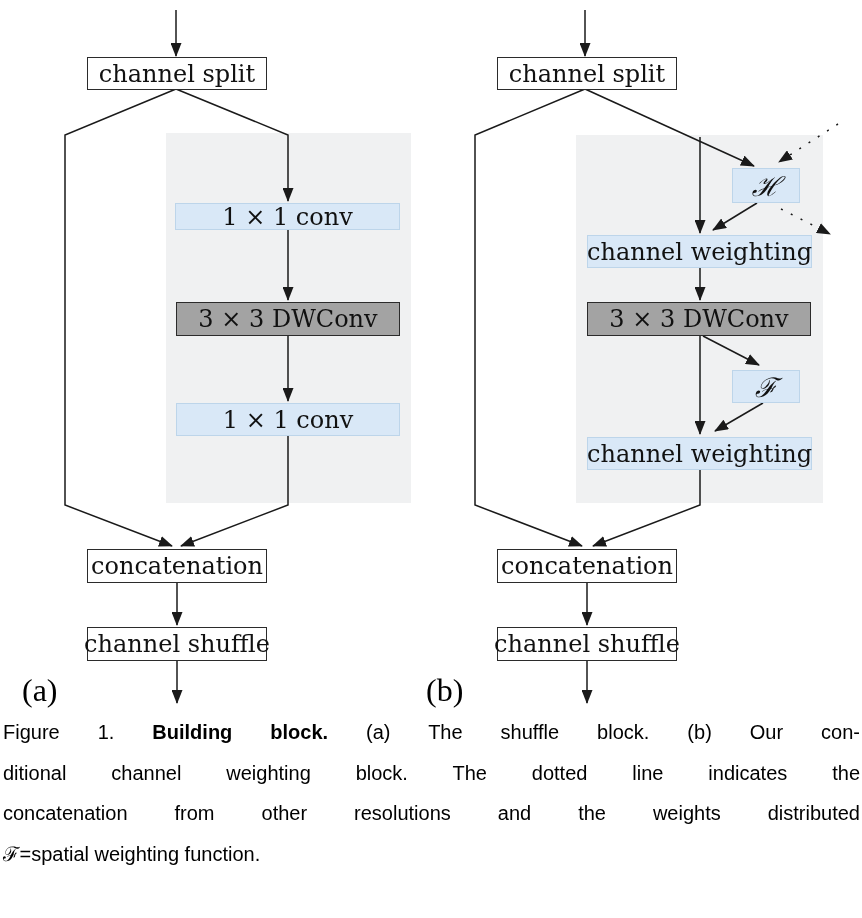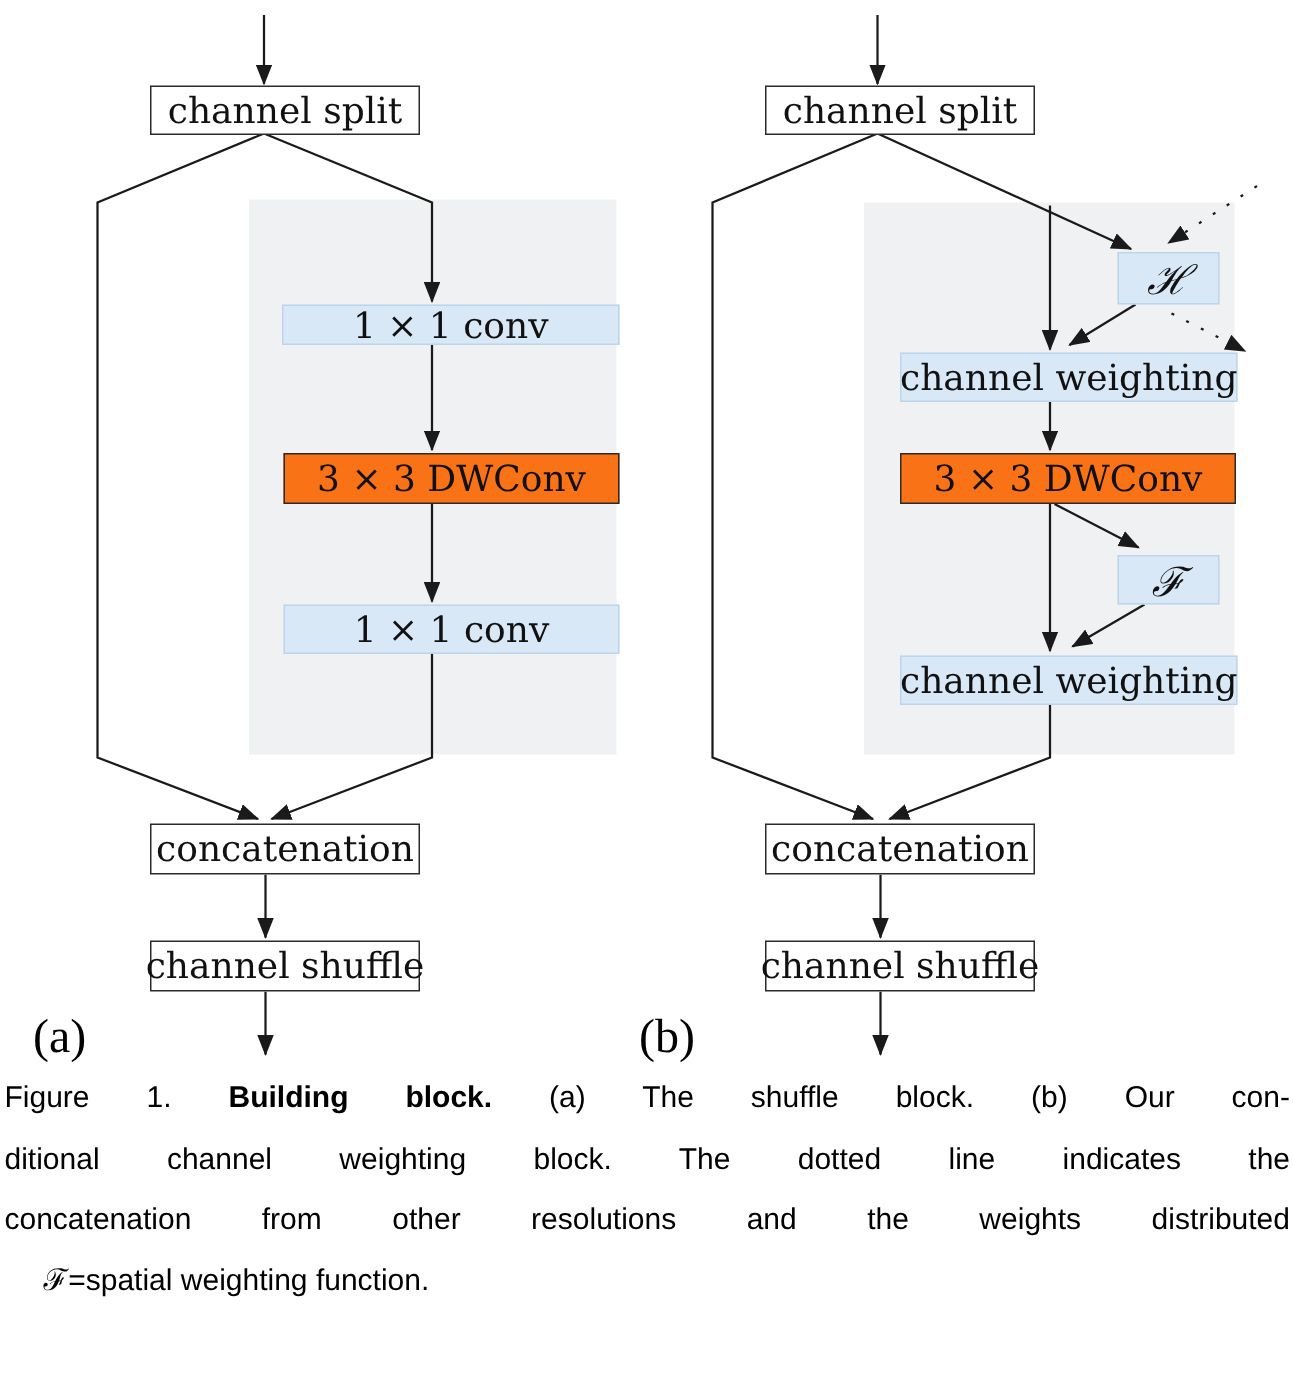--- a/index.html
+++ b/index.html
@@ -1,30 +1,30 @@
 <!DOCTYPE html>
 <html><head>
 <meta charset="utf-8">
 <style>
   html,body{margin:0;padding:0;background:#ffffff;}
   .fig{position:relative;width:862px;height:918px;background:#ffffff;overflow:hidden;
        font-family:"DejaVu Serif",serif;color:#111;}
   .panel{position:absolute;background:#f0f1f2;z-index:0;}
   svg.edges{position:absolute;left:0;top:0;z-index:1;}
   .node{position:absolute;z-index:2;display:flex;align-items:center;justify-content:center;
-        box-sizing:border-box;font-size:24px;white-space:nowrap;margin-left:13px;}
+        box-sizing:border-box;font-size:24px;white-space:nowrap;}
   .node.white{background:#ffffff;border:1.6px solid #2b2b2b;}
-  .node.lite{background:#f97316;border:1.6px solid #2b2b2b;}
+  .node.lite{background:#a3a3a3;border:1.6px solid #2b2b2b;}
   .node.blue{background:#d9e8f7;border:1px solid #bdd5ea;}
   .node.fn{font-style:italic;font-size:27px;}
   .sublabel{position:absolute;z-index:2;font-family:"Liberation Serif",serif;font-size:32px;color:#000;}
   .caption{position:absolute;left:3px;top:712px;width:857px;z-index:2;
            font-family:Liberation Sans, sans-serif;font-size:20px;line-height:40.5px;color:#000;}
   .cap-line{text-align:justify;text-align-last:justify;}
-  .cap-line.last{text-align:left;text-align-last:left;margin-left:26px;}
+  .cap-line.last{text-align:left;text-align-last:left;}
   .cap-bold{font-weight:bold;}
 </style>
 </head>
 <body>
 
 <div class="fig">
 
   <div class="panel" style="left:166px;top:133px;width:245px;height:370px;"></div>
   <div class="panel" style="left:576px;top:135px;width:247px;height:368px;"></div>
 

